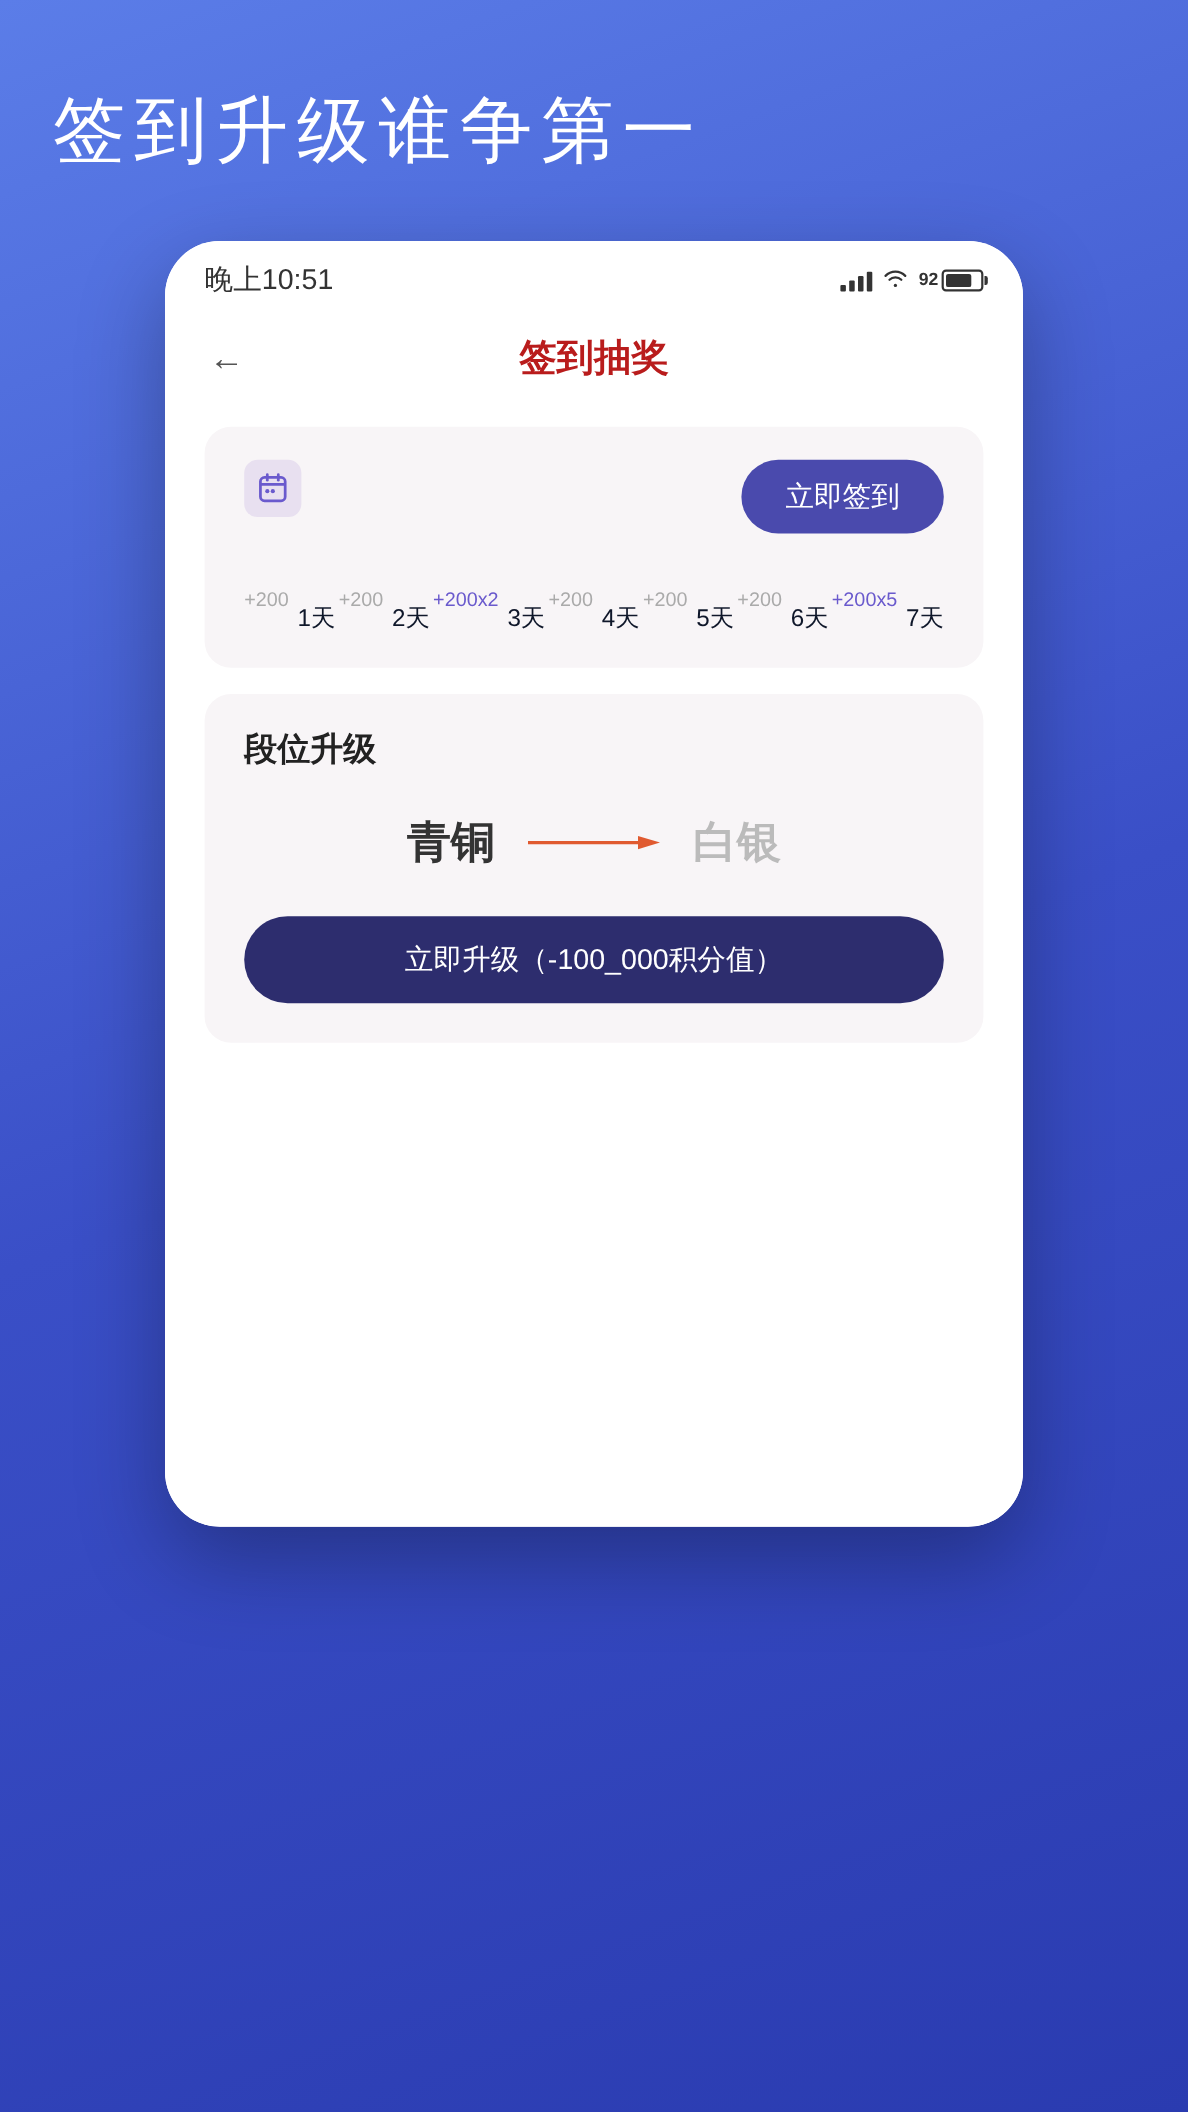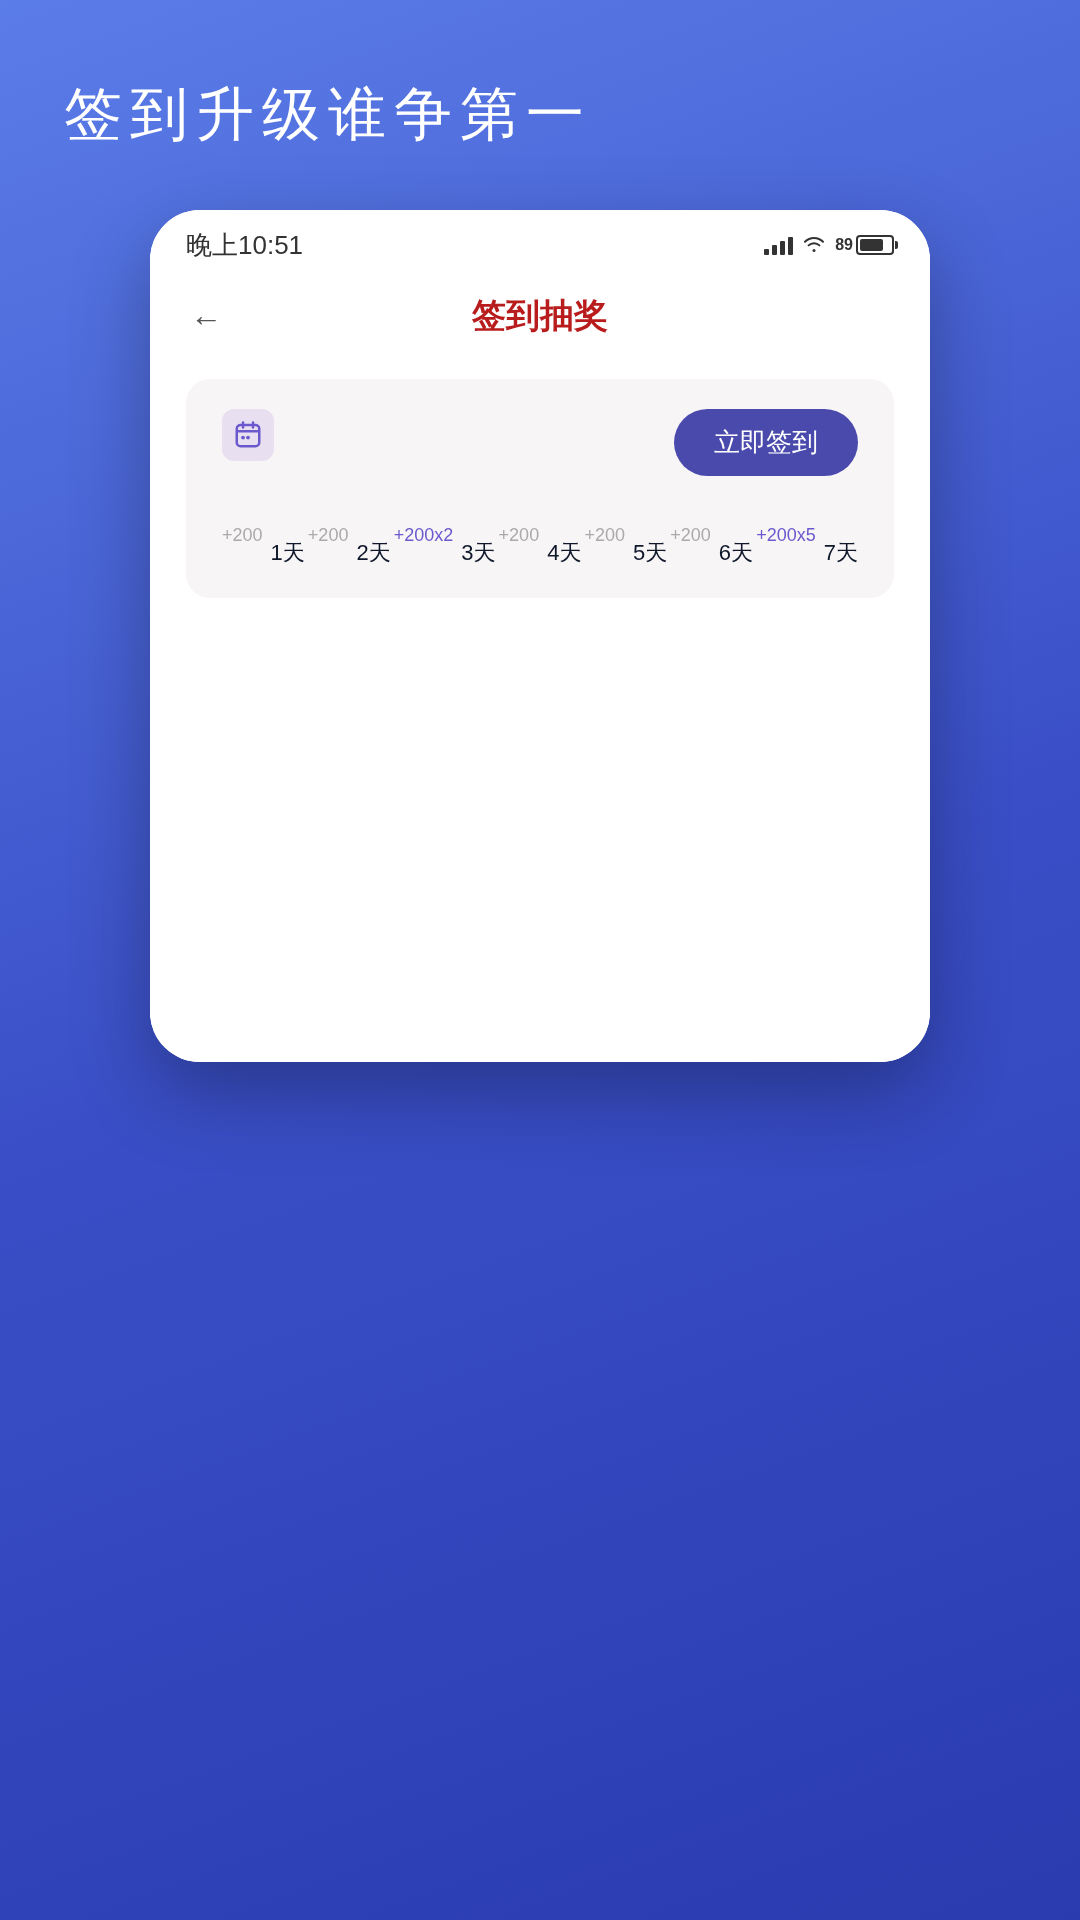--- a/index.html
+++ b/index.html
@@ -14,23 +14,23 @@
       background: linear-gradient(160deg, #5b7de8 0%, #3a4fc7 50%, #2a3bb0 100%);
       display: flex;
       flex-direction: column;
       align-items: center;
       font-family: -apple-system, 'PingFang SC', 'Helvetica Neue', Arial, sans-serif;
       overflow: hidden;
     }
 
     .hero-title {
       width: 100%;
-      padding: 80px 60px 60px 64px;
+      padding: 80px 60px 60px 48px;
       color: white;
-      font-size: 58px;
+      font-size: 66px;
       font-weight: 300;
       font-family: 'STKaiti', 'KaiTi', cursive, serif;
       letter-spacing: 8px;
       text-align: left;
       line-height: 1.2;
     }
 
     .phone-mockup {
       width: 780px;
       background: white;
@@ -299,21 +299,21 @@
 
       <span class="wifi-icon">
         <svg width="22" height="20" viewBox="0 0 22 20" fill="none">
           <path d="M11 16a1.5 1.5 0 1 1 0 3 1.5 1.5 0 0 1 0-3z" fill="#333"></path>
           <path d="M5.6 12.4a7.6 7.6 0 0 1 10.8 0" stroke="#333" stroke-width="2" stroke-linecap="round" fill="none"></path>
           <path d="M2 8.8a12.4 12.4 0 0 1 18 0" stroke="#333" stroke-width="2" stroke-linecap="round" fill="none"></path>
         </svg>
       </span>
 
       <div class="battery-indicator">
-        <span class="battery-text">89</span>
+        <span class="battery-text">92</span>
         <div class="battery-box">
           <div class="battery-fill"></div>
         </div>
       </div>
     </div>
   </div>
 
   <div class="app-header">
     <span class="back-button">←</span>
     <span class="page-title">签到抽奖</span>
@@ -363,18 +363,36 @@
           <span class="day-points">+200</span>
           <span class="day-label">6天</span>
         </div>
         <div class="day-item">
           <span class="day-points highlight">+200x5</span>
           <span class="day-label">7天</span>
         </div>
       </div>
     </div>
 
+    <div class="rank-card">
+      <div class="rank-title">段位升级</div>
+
+      <div class="rank-progression">
+        <span class="rank-current">青铜</span>
+
+        <div class="rank-arrow">
+          <svg width="120" height="24" viewBox="0 0 120 24" fill="none">
+            <line x1="0" y1="12" x2="100" y2="12" stroke="#e05a30" stroke-width="3"></line>
+            <polygon points="100,6 120,12 100,18" fill="#e05a30"></polygon>
+          </svg>
+        </div>
+
+        <span class="rank-next">白银</span>
+      </div>
+
+      <button class="upgrade-btn">立即升级（-100_000积分值）</button>
+    </div>
 
   </div>
 
   <div style="height: 400px; background: white;"></div>
 
 </div>
 
 </body></html>

